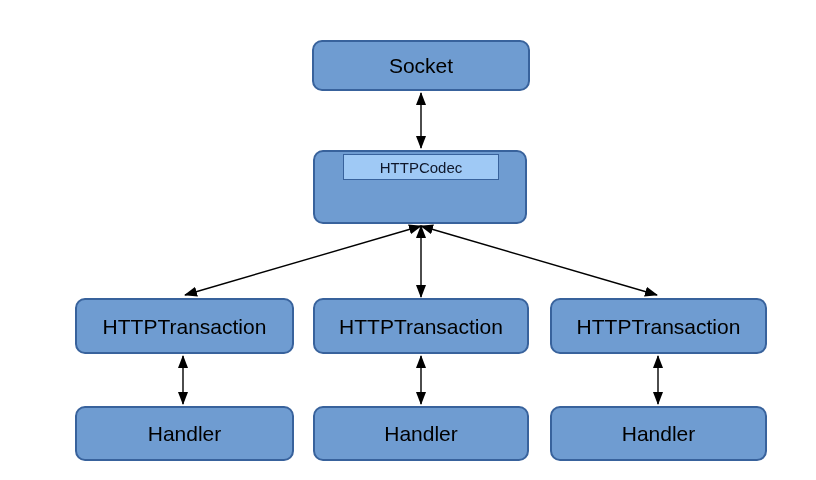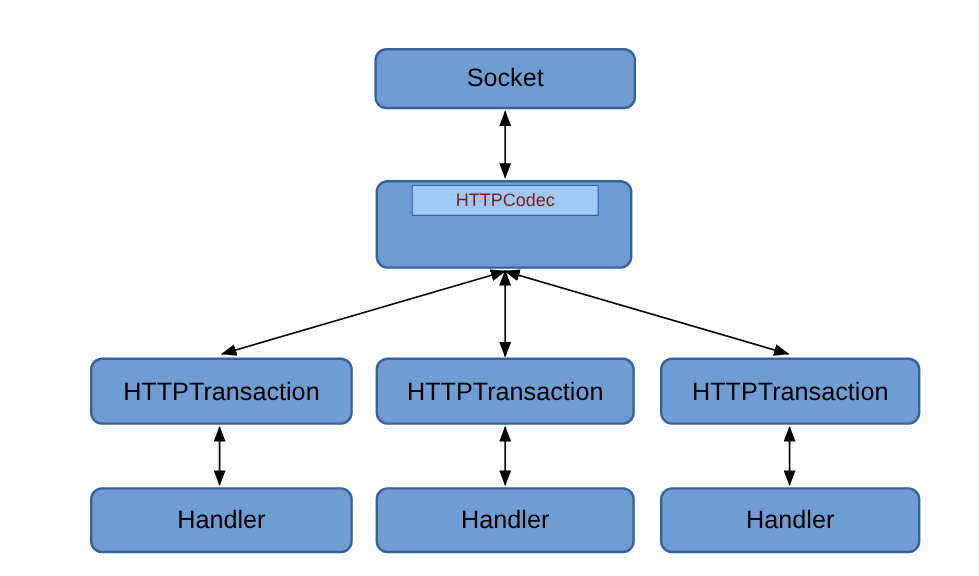--- a/index.html
+++ b/index.html
@@ -58,21 +58,21 @@
     top: 2px;
     width: 156px;
     height: 26px;
     box-sizing: border-box;
     background: var(--codec-fill, #9fc9f5);
     border: 1px solid var(--codec-border, #38629c);
     display: flex;
     align-items: center;
     justify-content: center;
     font-size: 15px;
-    color: #7f1d1d;
+    color: #0f172a;
   }
   
   .pos-socket       { left: 312px; top: 4px;   width: 218px; height: 51px; }
   .pos-session      { left: 313px; top: 114px; width: 214px; height: 74px; }
   .pos-txn-left     { left: 75px;  top: 262px; width: 219px; height: 56px; }
   .pos-txn-mid      { left: 313px; top: 262px; width: 216px; height: 56px; }
   .pos-txn-right    { left: 550px; top: 262px; width: 217px; height: 56px; }
   .pos-handler-left { left: 75px;  top: 370px; width: 219px; height: 55px; }
   .pos-handler-mid  { left: 313px; top: 370px; width: 216px; height: 55px; }
   .pos-handler-right{ left: 550px; top: 370px; width: 217px; height: 55px; }

